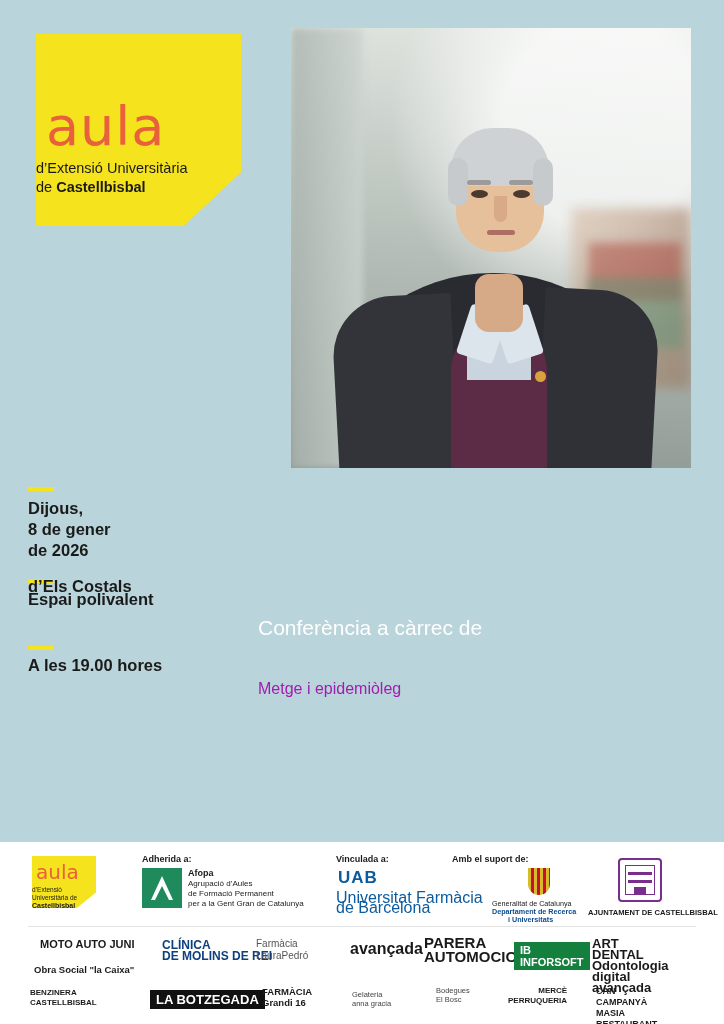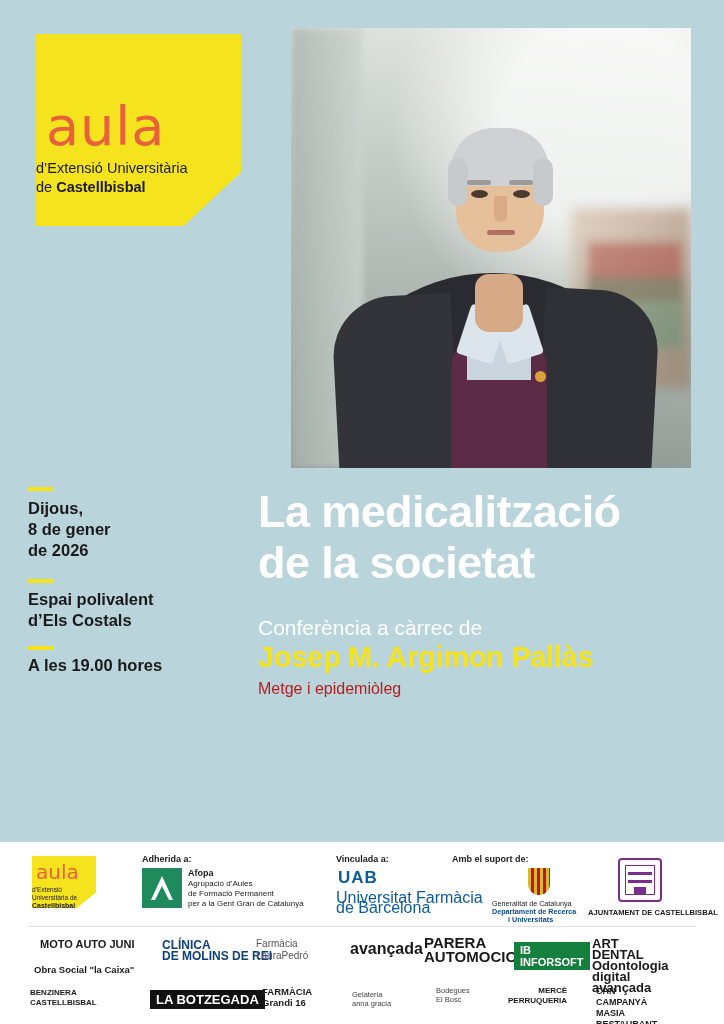--- a/index.html
+++ b/index.html
@@ -131,21 +131,21 @@
   .subtitle {
     position:absolute; left:258px; top:610px;
     font-size:21px; color:#ffffff; font-weight:400;margin-top:6px;
   }
   .speaker {
     position:absolute; left:258px; top:641px;
     font-size:29px; font-weight:700; color:#f5e31e; letter-spacing:-0.3px;
   }
   .role {
     position:absolute; left:258px; top:680px;
-    font-size:16px; color:#b91c1c;
+    font-size:16px; color:#a21caf;
   }
 
   
   .footer {
     position:absolute; left:0; bottom:0; width:724px; height:182px; background:#ffffff;
   }
   .footer-top { position:relative; height:74px; }
   .f-logo-box {
     position:absolute; left:32px; top:14px; width:64px; height:52px; background:#f5e31e;
     clip-path: polygon(0 0, 100% 0, 100% 70%, 70% 100%, 0 100%);
@@ -237,31 +237,26 @@
     </div>
   </div>
 
   <div class="rule" style="left:28px; top:487px;"></div>
   <div class="info" style="left:28px; top:498px;">Dijous,</div>
   <div class="info" style="left:28px; top:519px;">8 de gener</div>
   <div class="info" style="left:28px; top:540px;">de 2026</div>
 
   <div class="rule" style="left:28px; top:579px;"></div>
   <div class="info" style="left:28px; top:589px;">Espai polivalent</div>
-  <div class="info" style="left:28px; top:610px;">d’Els Costals</div>
+  <div class="info" style="left:28px; top:576px;">d’Els Costals</div>
 
   <div class="rule" style="left:28px; top:646px;"></div>
   <div class="info" style="left:28px; top:655px;">A les 19.00 hores</div>
 
-  <div class="title">
-    <div>La medicalització</div>
-    <div>de la societat</div>
-  </div>
   <div class="subtitle">Conferència a càrrec de</div>
-  <div class="speaker">Josep M. Argimon Pallàs</div>
   <div class="role">Metge i epidemiòleg</div>
 
   <div class="footer">
     <div class="footer-top">
       <div class="f-logo-box"></div>
       <div class="f-logo-aula">aula</div>
       <div class="f-logo-s1">d’Extensió</div>
       <div class="f-logo-s2">Universitària de</div>
       <div class="f-logo-s3">Castellbisbal</div>
 

